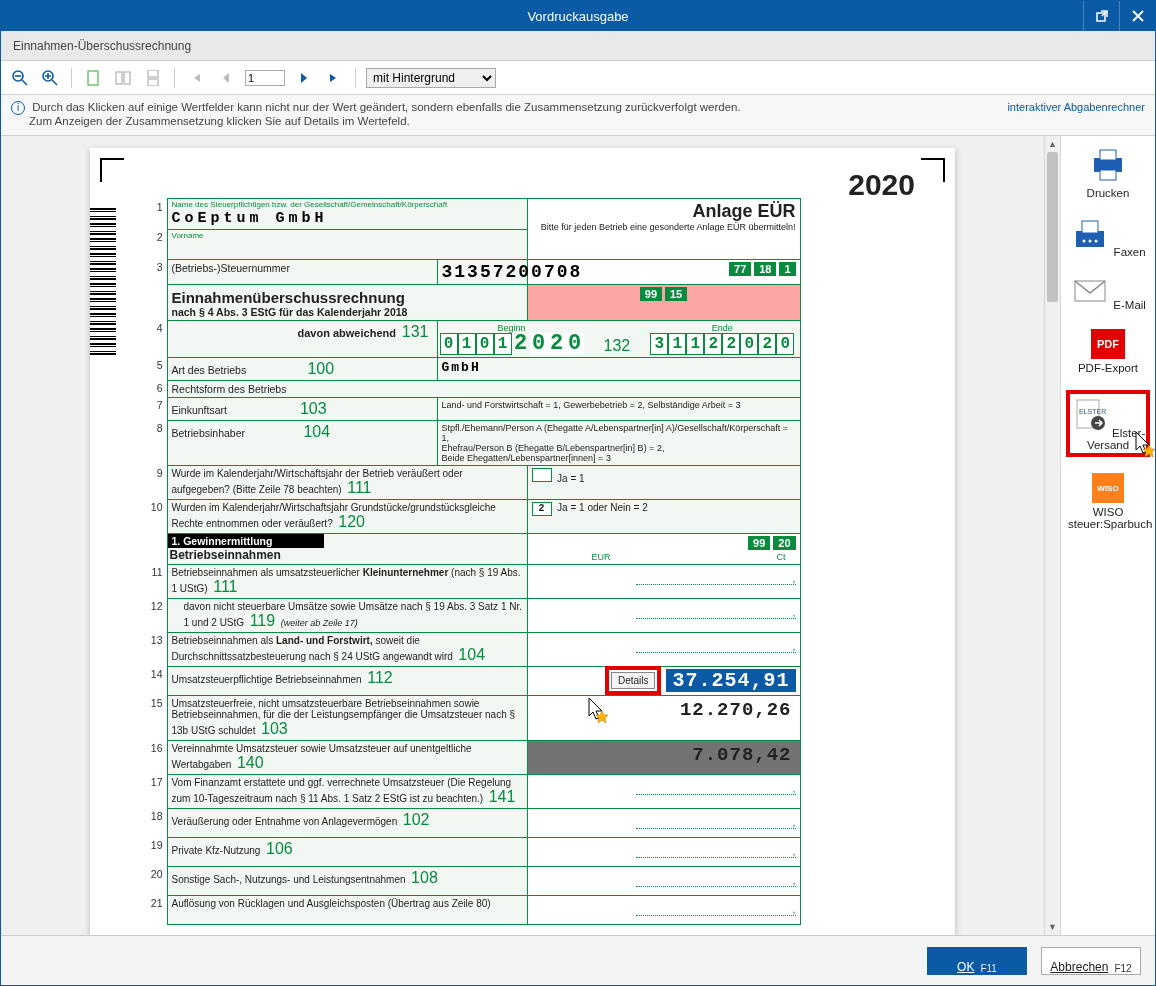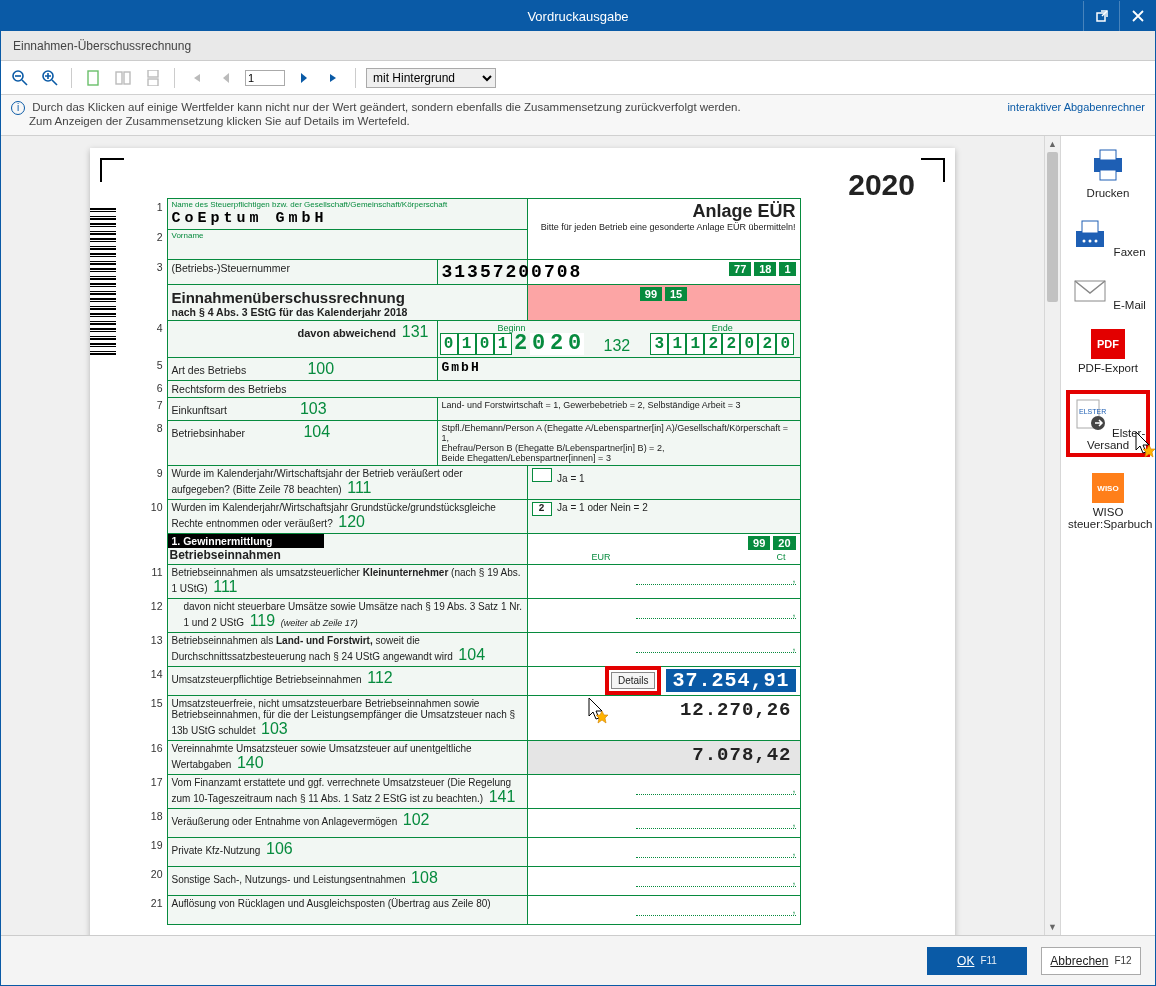--- a/index.html
+++ b/index.html
@@ -23,21 +23,21 @@
   .preview{flex:1;overflow:auto;background:#f0f0f0;position:relative;padding:12px 12px;}
   .scrollbar{width:16px;background:#f0f0f0;border-left:1px solid #d7d7d7;display:flex;flex-direction:column;}
   .scrollbar .arrow{height:16px;display:flex;align-items:center;justify-content:center;color:#666;font-size:9px;}
   .scrollbar .track{flex:1;position:relative;}
   .scrollbar .thumb{position:absolute;left:2px;right:2px;top:0;height:150px;background:#c2c2c2;border-radius:2px;}
   .sidepanel{width:95px;background:#fff;border-left:1px solid #d7d7d7;display:flex;flex-direction:column;align-items:center;padding-top:10px;gap:18px;}
   .sp-item{width:80px;text-align:center;font-size:11.5px;cursor:pointer;}
   .sp-item .ico{margin:0 auto 3px auto;}
   .sp-item.hl{outline:4px solid #e30000;outline-offset:-2px;padding:4px 0;}
   .footer{height:50px;border-top:1px solid #ccc;background:#f4f4f4;display:flex;align-items:center;justify-content:flex-end;padding:0 14px;gap:14px;}
-  .btn{min-width:100px;height:28px;display:flex;align-items:center;justify-content:center;font-size:12px;border:1px solid #aaa;background:#fff;gap:6px;}
+  .btn{min-width:100px;height:28px;display:flex;align-items:flex-end;justify-content:center;font-size:12px;border:1px solid #aaa;background:#fff;gap:6px;}
   .btn.primary{background:#0a5aa6;color:#fff;border-color:#0a5aa6;}
   .btn .key{font-size:10px;opacity:.9;}
   .btn .ul{text-decoration:underline;}
 
   
   .page{width:865px;margin:0 auto;background:#fff;box-shadow:0 2px 6px rgba(0,0,0,.25);padding:20px 25px;position:relative;height:900px;overflow:hidden;}
   .crop{position:absolute;width:24px;height:24px;border:2px solid #000;}
   .crop.tl{top:10px;left:10px;border-right:none;border-bottom:none;}
   .crop.tr{top:10px;right:10px;border-left:none;border-bottom:none;}
   .year{position:absolute;top:20px;right:40px;font-size:30px;font-weight:bold;}
@@ -414,21 +414,21 @@
                   <td colspan="2" style="font-size: 10px;"><span>Umsatzsteuerfreie, nicht umsatzsteuerbare Betriebseinnahmen sowie Betriebseinnahmen, für die der Leistungsempfänger die Umsatzsteuer nach § 13b UStG schuldet</span> &nbsp;<span class="kz">103</span></td>
                   <td style="background: rgb(255, 255, 255); position: relative;">
                     <div style="display:flex;align-items:center;justify-content:flex-end;height:24px;">
                       <span class="amt" style="width:160px;">12.270,26</span>
                     </div>
                   </td>
                 </tr>
                 <tr>
                   <td class="ln">16</td>
                   <td colspan="2" style="font-size: 10px;"><span>Vereinnahmte Umsatzsteuer sowie Umsatzsteuer auf unentgeltliche Wertabgaben</span> &nbsp;<span class="kz">140</span></td>
-                  <td style="background: #e5e5e5; position: relative;">
+                  <td style="background: #737373; position: relative;">
                     <div style="display:flex;align-items:center;justify-content:flex-end;height:24px;">
                       <span class="amt" style="width:160px;">7.078,42</span>
                     </div>
                   </td>
                 </tr>
                 <tr>
                   <td class="ln">17</td>
                   <td colspan="2" style="font-size: 10px;"><span>Vom Finanzamt erstattete und ggf. verrechnete Umsatzsteuer (Die Regelung zum 10-Tageszeitraum nach § 11 Abs. 1 Satz 2 EStG ist zu beachten.)</span> &nbsp;<span class="kz">141</span></td>
                   <td style="background: rgb(255, 255, 255); position: relative;">
                     <div style="display:flex;align-items:center;justify-content:flex-end;height:24px;">

